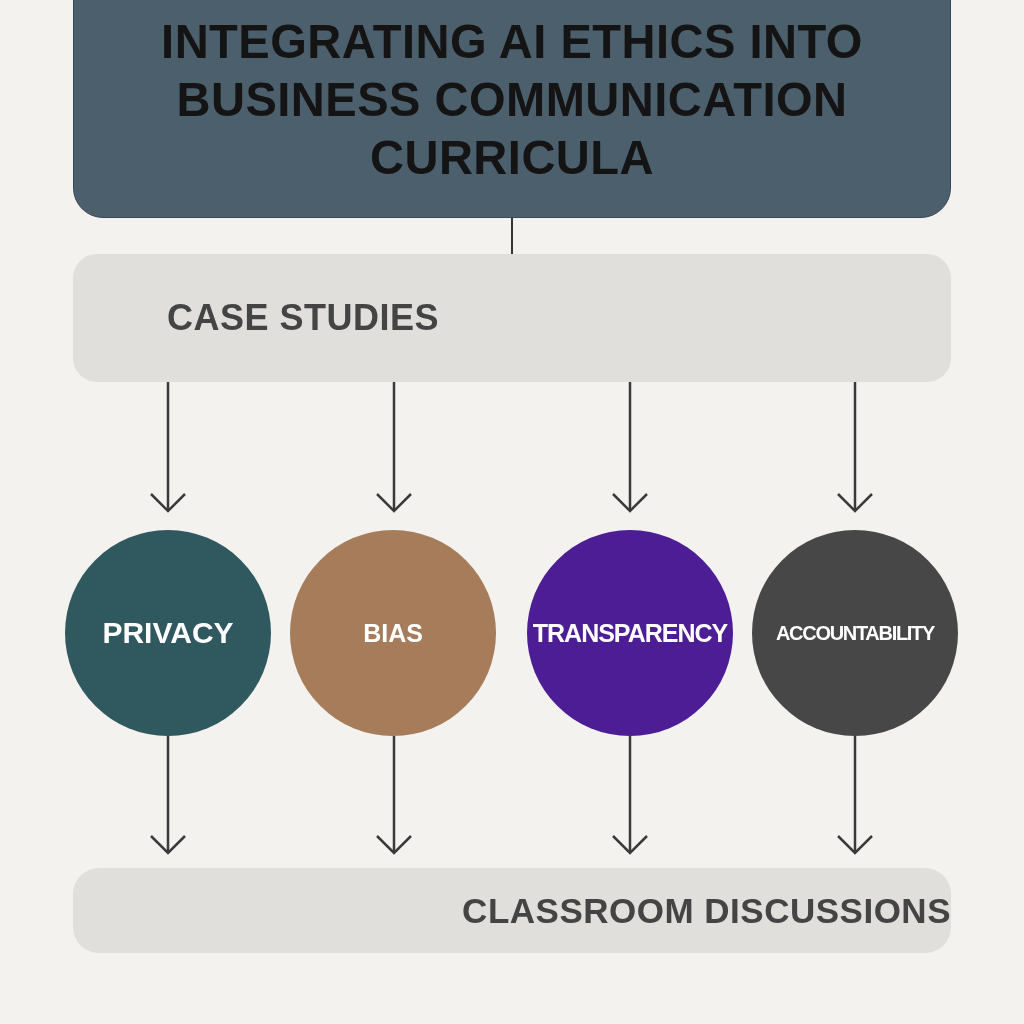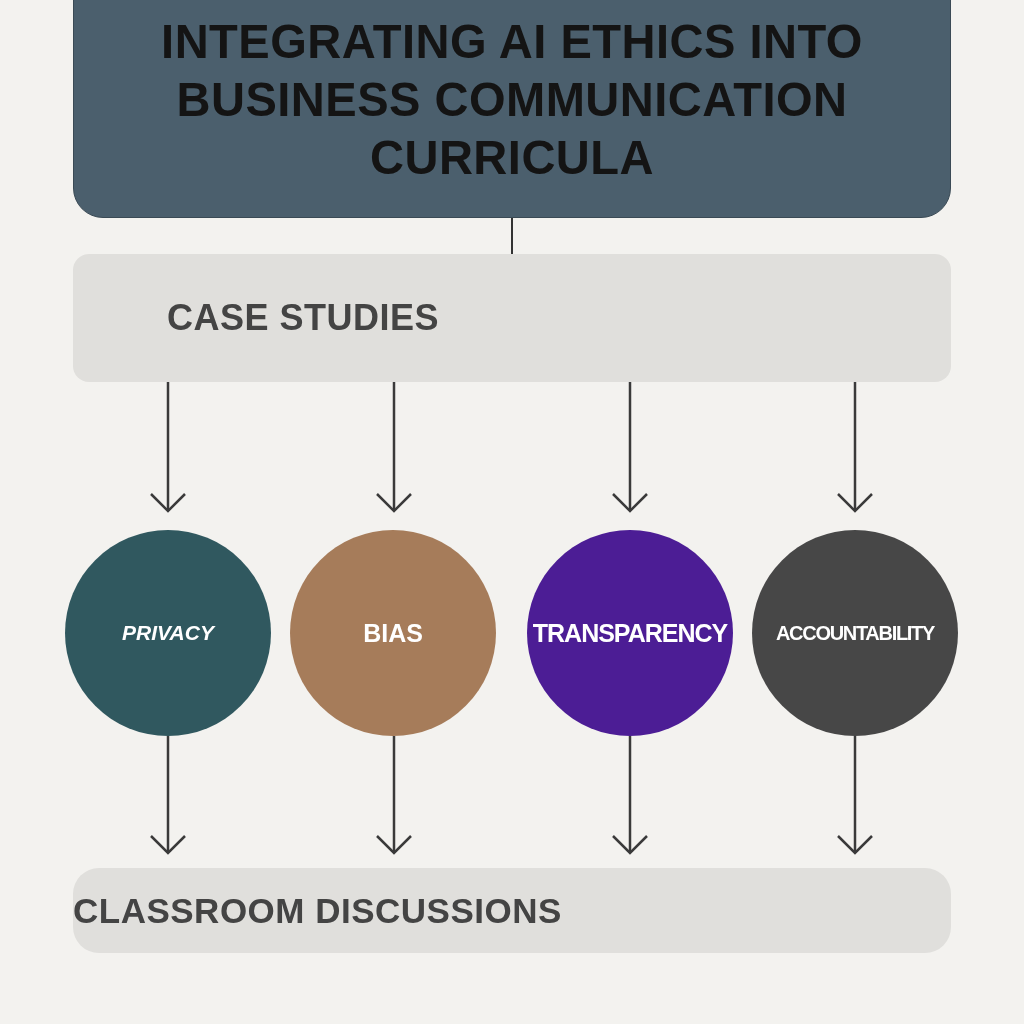--- a/index.html
+++ b/index.html
@@ -1,28 +1,28 @@
 <!DOCTYPE html>
 <html><head>
 <meta charset="utf-8">
 <style>
   html, body { margin:0; padding:0; }
   body { width:1024px; height:1024px; background:#f3f2ef; position:relative; overflow:hidden; font-family:"Liberation Sans", sans-serif; }
   .title-box { position:absolute; left:73px; top:-20px; width:878px; height:238px; background:#4b5f6d; border-radius:0 0 30px 30px; border:1px solid #3a4a55; box-sizing:border-box; display:flex; align-items:flex-end; justify-content:center; padding-bottom:30px; }
   .title-text { color:#141414; font-weight:700; font-size:48px; line-height:58px; text-align:center; letter-spacing:0.5px; width:820px; transform:scaleX(0.98); }
   .connector { position:absolute; left:511px; top:218px; width:2px; height:36px; background:#333; }
-  .mid-box { position:absolute; left:73px; top:254px; width:878px; height:128px; background:#e0dfdc; border-radius:16px; }
+  .mid-box { position:absolute; left:73px; top:254px; width:878px; height:128px; background:#e0dfdc; border-radius:24px; }
   .mid-label { position:absolute; color:#444; font-weight:700; font-size:36px; line-height:40px; text-align:center; letter-spacing:0.5px; }
   .lbl-case { left:80px; width:300px; top:44px; }
   .lbl-prac { left:505px; width:310px; top:24px; }
   .arrow { position:absolute; width:40px; }
   .arrow svg { display:block; }
   .circle { position:absolute; width:206px; height:206px; border-radius:50%; display:flex; align-items:center; justify-content:center; }
   .circle span { color:#fff; font-weight:700; text-align:center; white-space:nowrap; }
-  .bottom-box { position:absolute; left:73px; top:868px; width:878px; height:85px; background:#e0dfdc; border-radius:26px; display:flex; align-items:center; justify-content:flex-start; }
+  .bottom-box { position:absolute; left:73px; top:868px; width:878px; height:85px; background:#e0dfdc; border-radius:26px; display:flex; align-items:center; justify-content:flex-end; }
   .bottom-label { color:#444; font-weight:700; font-size:35px; letter-spacing:0.5px; }
 </style>
 </head>
 <body>
 
 <div class="title-box">
   <div class="title-text">INTEGRATING AI ETHICS INTO BUSINESS COMMUNICATION CURRICULA</div>
 </div>
 
 <div class="connector"></div>
@@ -50,21 +50,21 @@
     </svg>
 </div>
 <div class="arrow" style="left:835px; top:382px;">
   <svg width="40" height="132" viewBox="0 0 40 132">
       <line x1="20" y1="0" x2="20" y2="128" stroke="#3a3a3a" stroke-width="2.5"></line>
       <polyline points="3,112 20,129 37,112" fill="none" stroke="#3a3a3a" stroke-width="2.5"></polyline>
     </svg>
 </div>
 
 <div class="circle" style="left:65px; top:530px; background:#30585f;">
-  <span style="font-size:21px;font-style:italic;">PRIVACY</span>
+  <span style="font-size:30px;">PRIVACY</span>
 </div>
 <div class="circle" style="left:290px; top:530px; background:#a67c5a;">
   <span style="font-size:25px;">BIAS</span>
 </div>
 <div class="circle" style="left:527px; top:530px; background:#4c1d95;">
   <span style="font-size:25px; letter-spacing:-1px;">TRANSPARENCY</span>
 </div>
 <div class="circle" style="left:752px; top:530px; background:#474747;">
   <span style="font-size:20px; letter-spacing:-1.3px;">ACCOUNTABILITY</span>
 </div>

